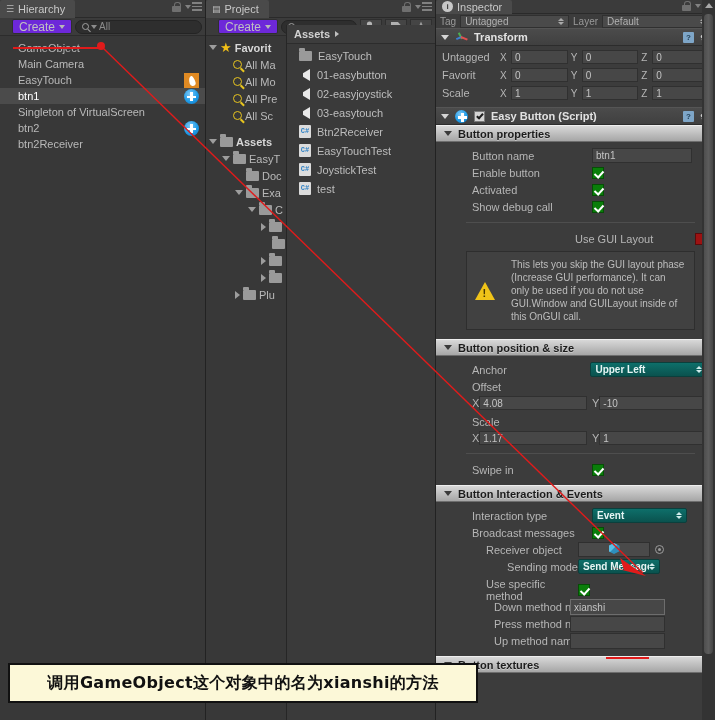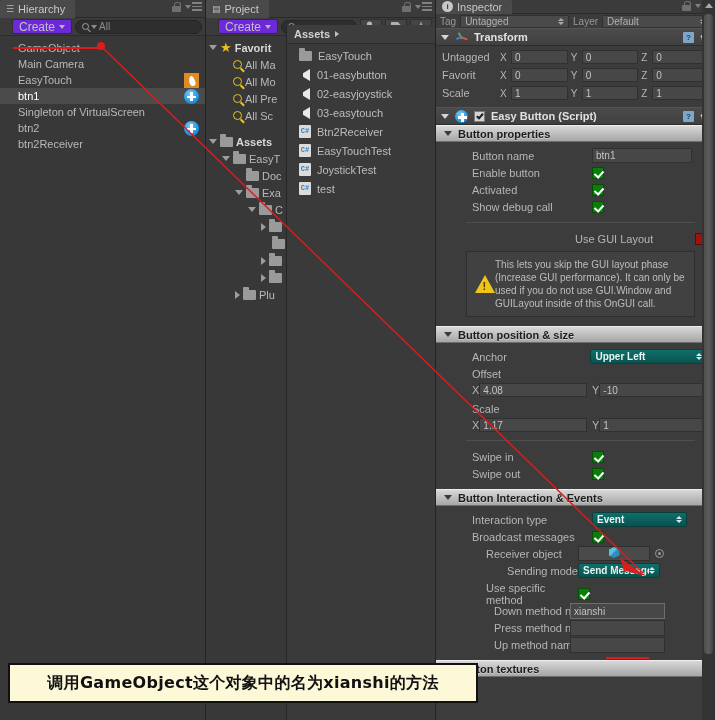--- a/index.html
+++ b/index.html
@@ -235,21 +235,21 @@
   }
   .check::after{
     content:"";position:absolute;left:3px;top:1px;width:4px;height:7px;
     border:solid #ffffff;border-width:0 2px 2px 0;transform:rotate(42deg);
   }
   .redbox{width:12px;height:12px;background:#9d1212;border:1px solid #5c0a0a;flex:none;}
   .hr { height:1px; background:#4e4e4e; margin:7px 12px 7px 22px; }
 
   .helpbox {
     margin:4px 12px 2px 22px; background:#414141; border:1px solid #2e2e2e;
-    display:flex; gap:0; padding:6px 8px; align-items:center;
+    display:flex; gap:16px; padding:6px 8px; align-items:center;
   }
   .warn-tri {
     width:0;height:0;border-left:10px solid transparent;border-right:10px solid transparent;
     border-bottom:18px solid #f0c419; position:relative; flex:none;
   }
   .warn-tri::after{content:"!";position:absolute;left:-2.5px;top:5px;color:#4a3a00;
     font-size:11px;font-weight:bold;}
   .helpbox p { color:#bdbdbd; font-size:10px; line-height:13px; }
 
   .dd-teal {
@@ -694,24 +694,20 @@
       <span class="ax">X</span>
       <span class="field">1.17</span>
       <span class="ax" style="margin-left:5px;">Y</span>
       <span class="field">1</span>
     </div>
     <div class="hr"></div>
     <div class="prow">
       <span class="pl">Swipe in</span>
       <span class="check"></span>
     </div>
-    <div class="prow">
-      <span class="pl">Swipe out</span>
-      <span class="check"></span>
-    </div>
   </div>
 
   <div class="sect-header">
     <span class="tri-d"></span>
     <span>Button Interaction &amp; Events</span>
   </div>
   <div class="sect-body">
     <div class="prow">
       <span class="pl">Interaction type</span>
       <span class="dd-teal" style="width:95px;">

